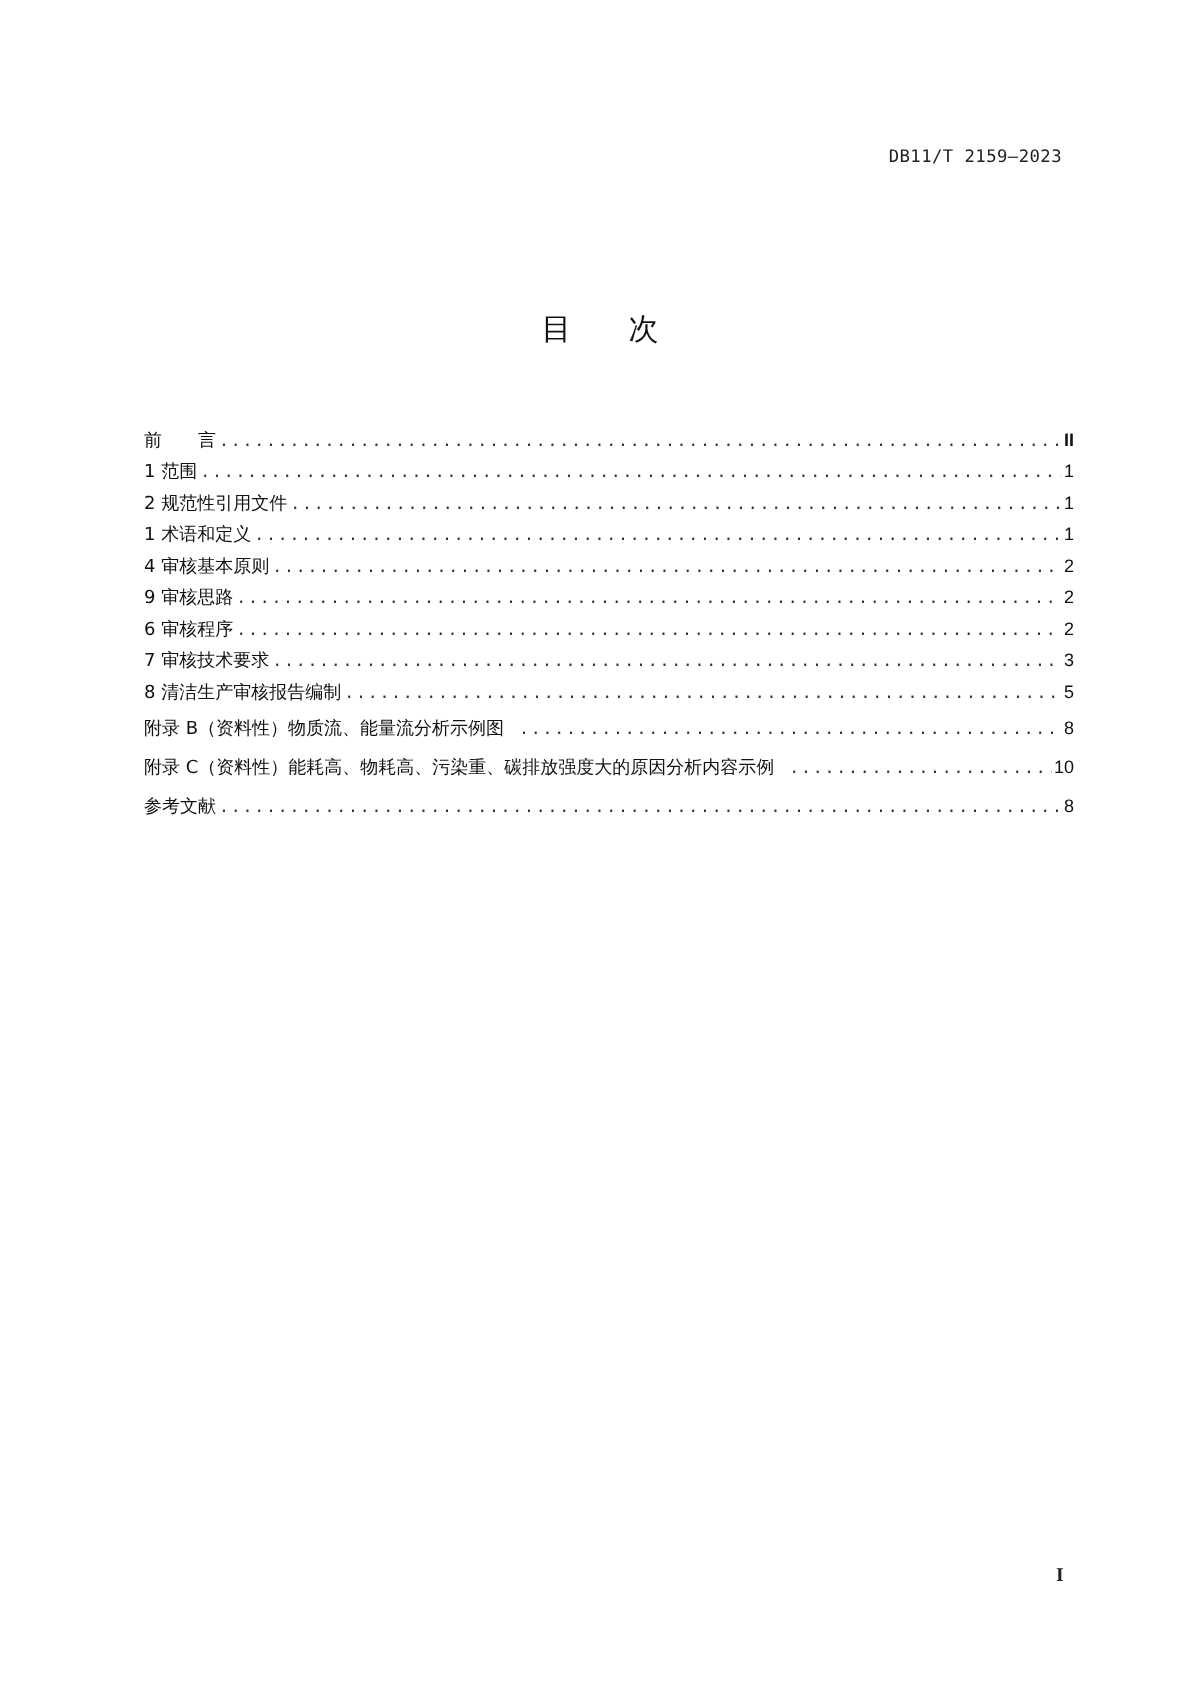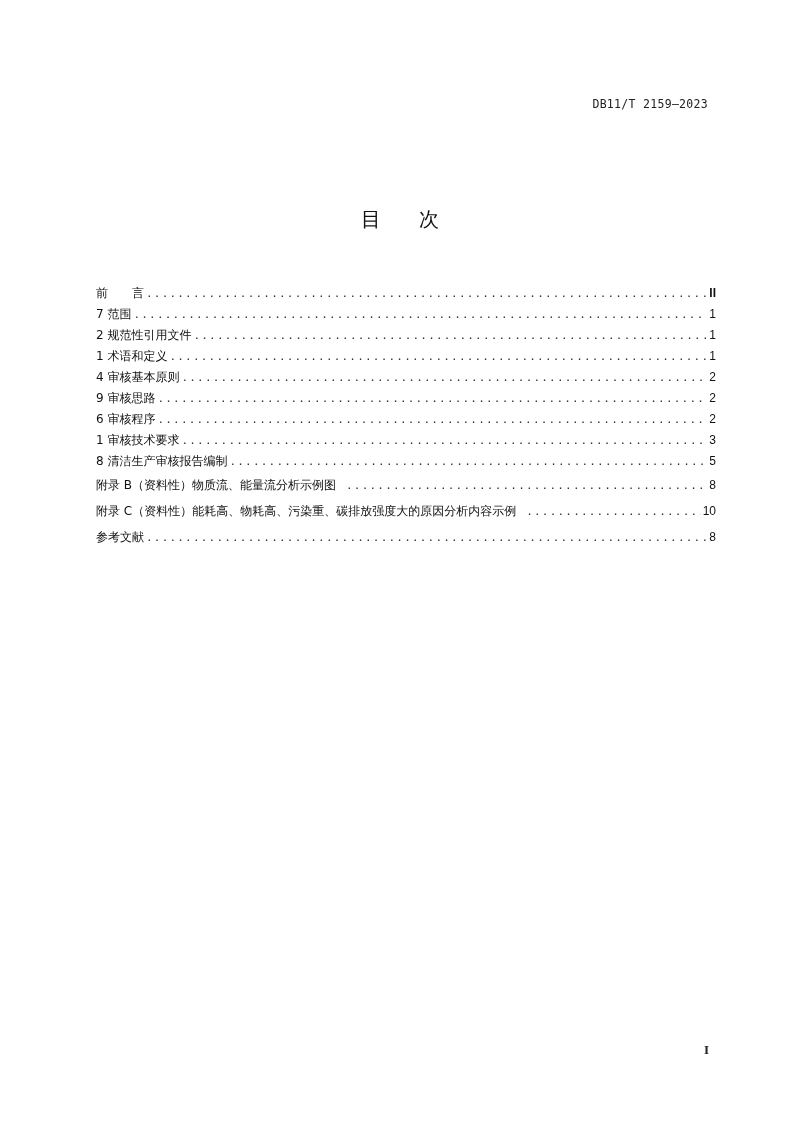--- a/index.html
+++ b/index.html
@@ -27,21 +27,21 @@
   <span class="t1">目</span><span>次</span>
 </div>
 
 <div class="toc">
   <div class="row">
     <span class="label">前　　言</span>
     <span class="dots"></span>
     <span class="page bold">II</span>
   </div>
   <div class="row">
-    <span class="label">7 范围</span>
+    <span class="label">1 范围</span>
     <span class="dots"></span>
     <span class="page">1</span>
   </div>
   <div class="row">
     <span class="label">2 规范性引用文件</span>
     <span class="dots"></span>
     <span class="page">1</span>
   </div>
   <div class="row">
     <span class="label">1 术语和定义</span>
@@ -57,21 +57,21 @@
     <span class="label">9 审核思路</span>
     <span class="dots"></span>
     <span class="page">2</span>
   </div>
   <div class="row">
     <span class="label">6 审核程序</span>
     <span class="dots"></span>
     <span class="page">2</span>
   </div>
   <div class="row">
-    <span class="label">1 审核技术要求</span>
+    <span class="label">7 审核技术要求</span>
     <span class="dots"></span>
     <span class="page">3</span>
   </div>
   <div class="row">
     <span class="label">8 清洁生产审核报告编制</span>
     <span class="dots"></span>
     <span class="page">5</span>
   </div>
   <div class="row gap pad">
     <span class="label">附录 B（资料性）物质流、能量流分析示例图</span>

